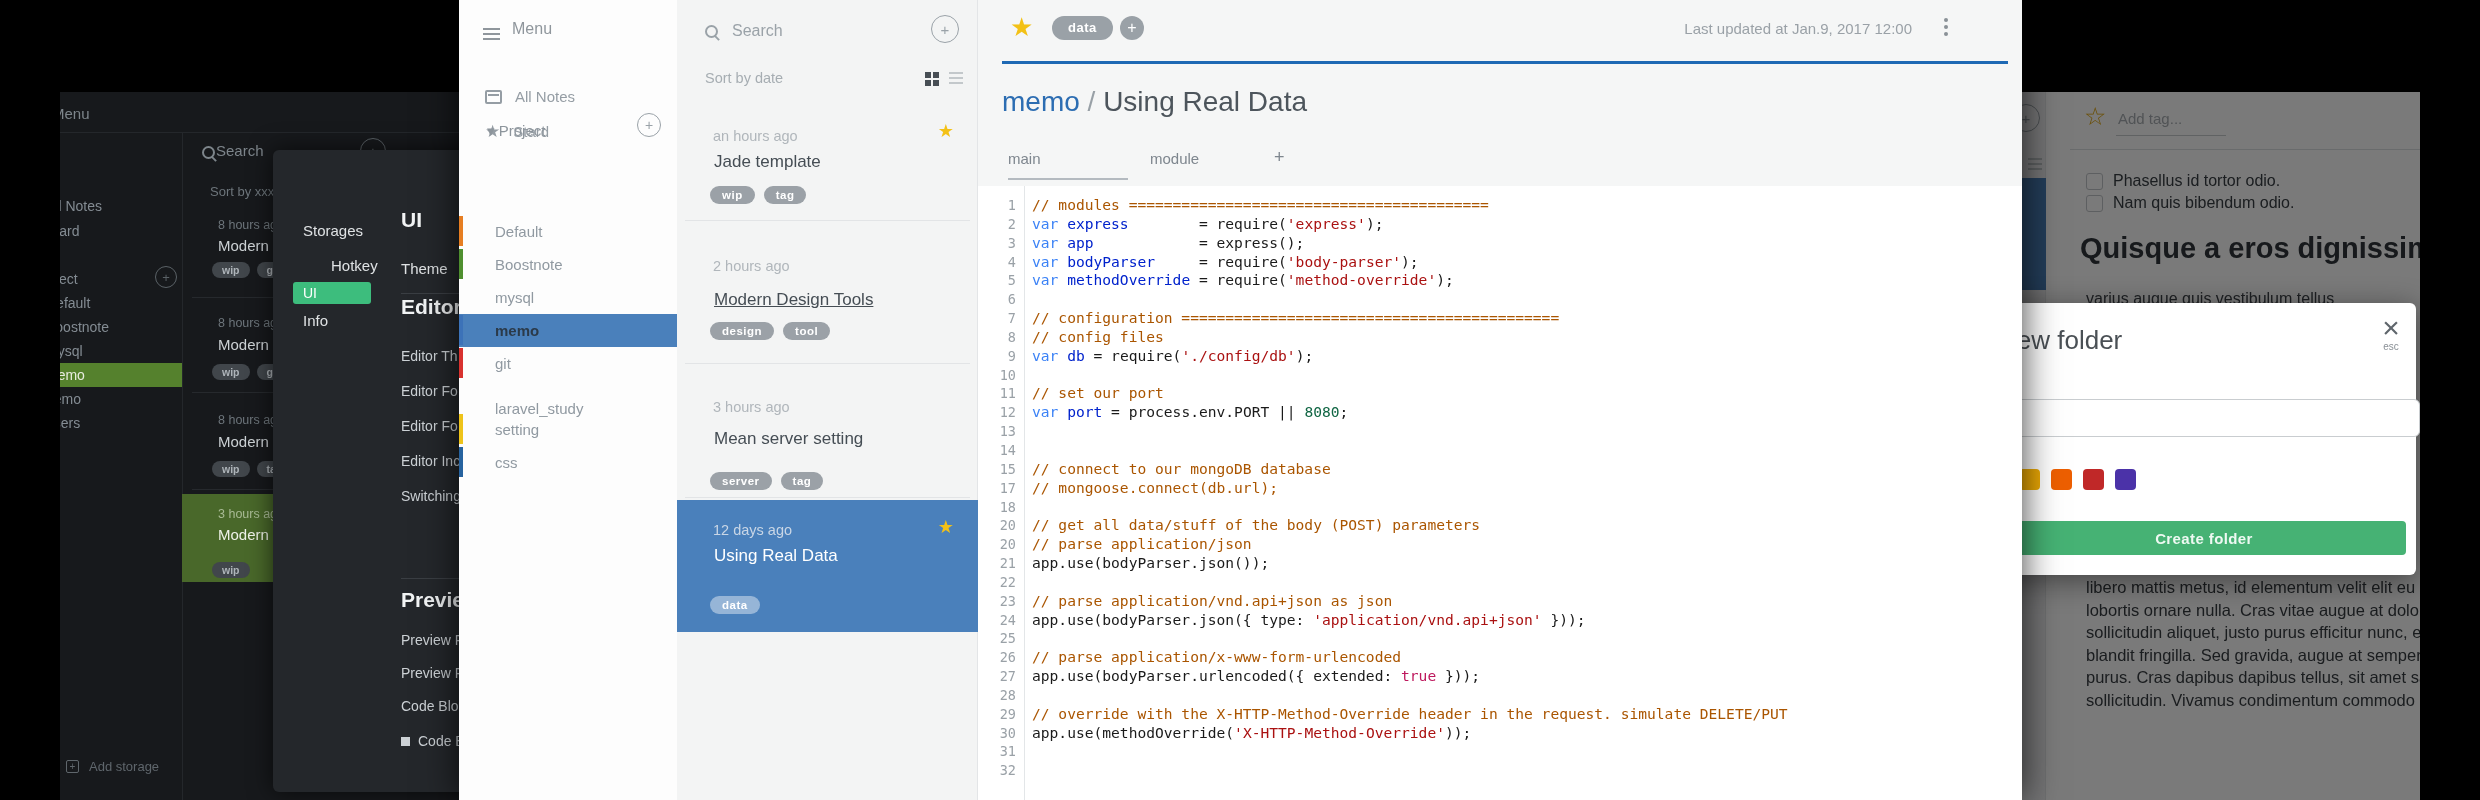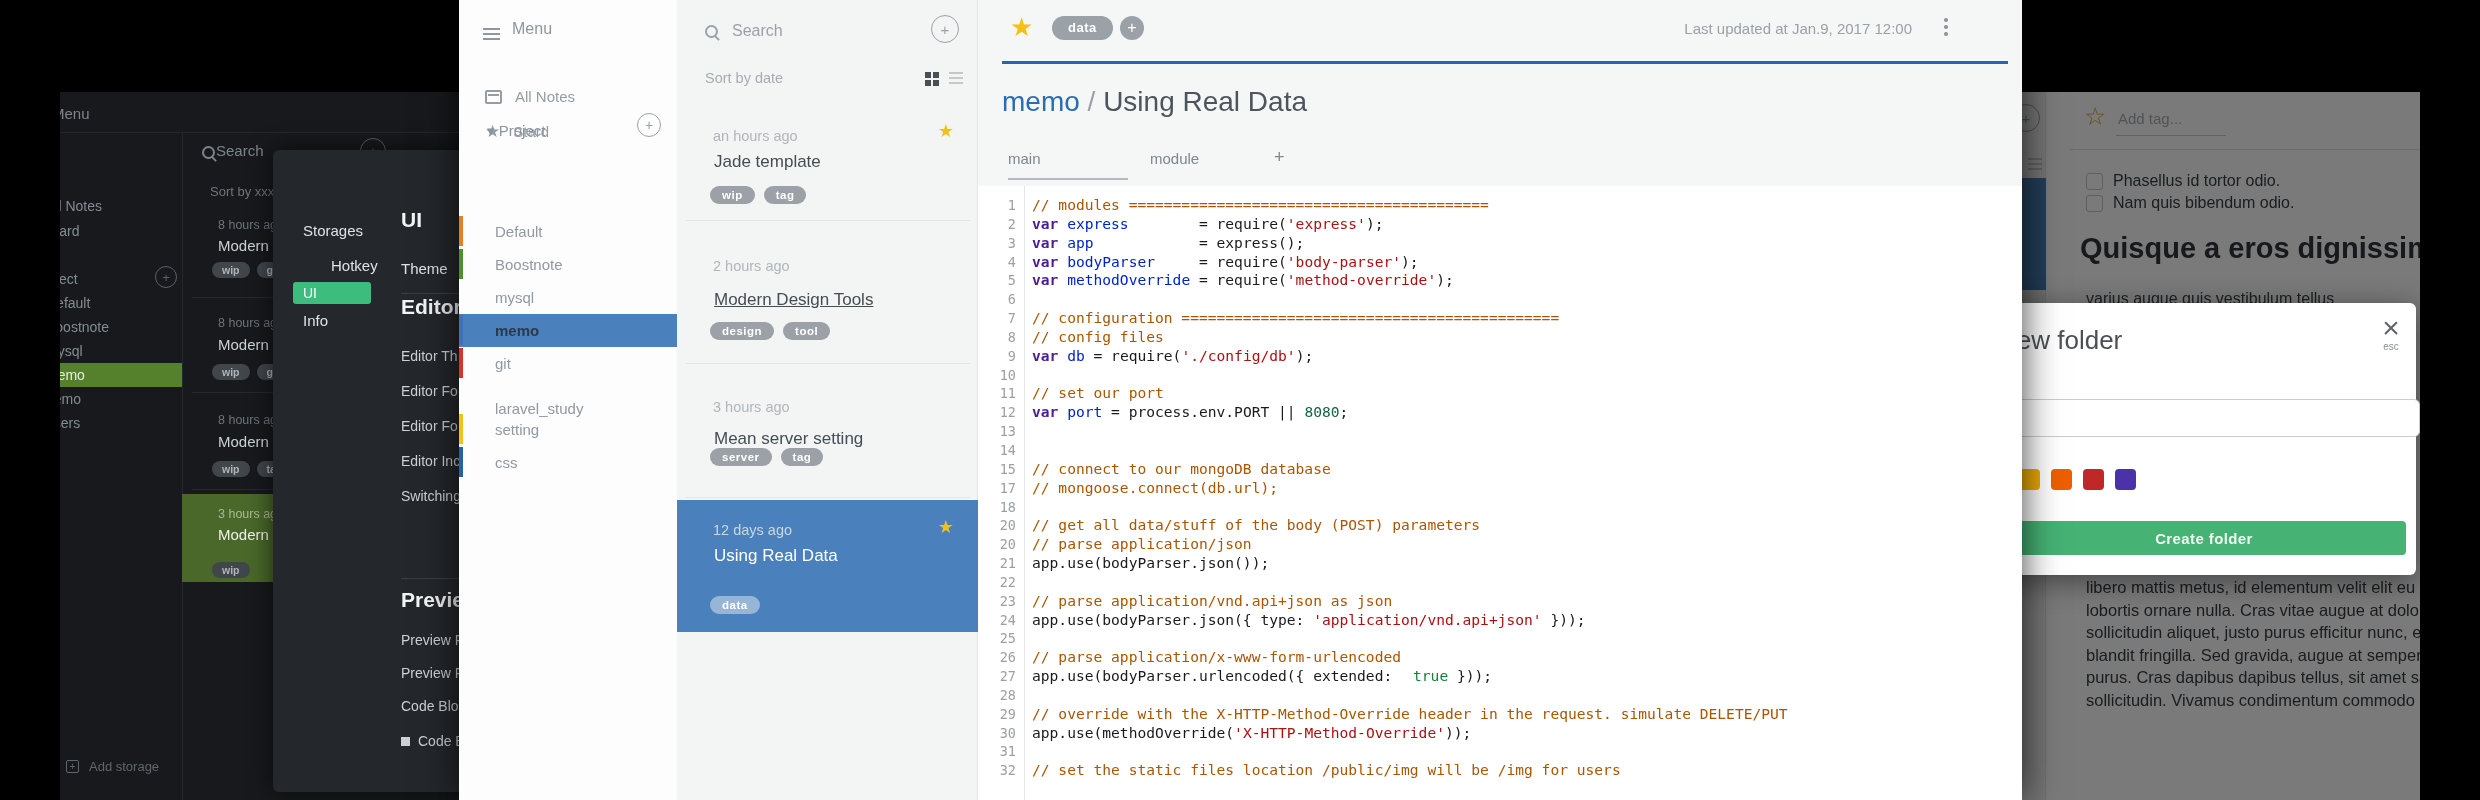--- a/index.html
+++ b/index.html
@@ -89,22 +89,22 @@
   #ed-title .ttl{color:#4d555c;}
   .ed-tab{position:absolute;top:150px;height:28px;font-size:15px;color:#7e868e;}
   .ed-tab.active{border-bottom:2px solid #b4bac0;}
   
   #code{left:0;right:0;top:186px;bottom:0;background:#fff;font-family:"DejaVu Sans Mono",monospace;
     font-size:14.6px;line-height:18.85px;padding-top:10px;overflow:hidden;}
   #gutter-line{left:46px;top:186px;bottom:0;width:1px;background:#e3e6e8;}
   .cl{display:flex;white-space:pre;}
   .cl .ln{width:38px;text-align:right;padding-right:8px;color:#9aa1a7;font-size:13.5px;flex:none;}
   .cl .cd{padding-left:8px;color:#1a1a1a;}
-  .tk-c{color:#aa5500;}.tk-k{color:#4c1d95;font-weight:bold;}.tk-d{color:#0022cc;}.tk-s{color:#aa1111;}
-  .tk-n{color:#116644;}.tk-a{color:#15803d;margin-left:12px;}.tk-p{color:#1a1a1a;}
+  .tk-c{color:#aa5500;}.tk-k{color:#3b82f6;}.tk-d{color:#0022cc;}.tk-s{color:#aa1111;}
+  .tk-n{color:#116644;}.tk-a{color:#be185d;}.tk-p{color:#1a1a1a;}
   
   #win-right{left:1990px;top:92px;width:430px;height:708px;background:#fff;z-index:2;overflow:hidden;}
   #rw-strip{left:0;top:0;width:56px;height:708px;background:#f2f3f4;border-right:1px solid #e6e8ea;box-sizing:border-box;}
   #rw-strip-plus{left:22px;top:12px;width:26px;height:26px;color:#9aa2a8;}
   #rw-strip-list{left:38px;top:66px;}
   #rw-strip-sel{left:0;top:86px;width:56px;height:112px;background:#4a80bb;}
   #rw-star{left:94px;top:10px;font-size:25px;color:#dfa60e;}
   #rw-addtag{left:128px;top:18px;font-size:15px;color:#a9aeb3;}
   #rw-addtag-line{left:126px;top:43px;width:110px;height:1px;background:#c9cdd0;}
   #rw-hr{left:80px;right:0;top:57px;height:1px;background:#dcdfe1;}
@@ -369,21 +369,21 @@
             <div class="mw-meta" style="top: 24px;">2 hours ago</div>
             <div class="mw-title" style="top: 56px; text-decoration: underline;">Modern Design Tools</div>
             <div class="mw-tags" style="top: 88px;">
               <div class="mw-tag">design</div>
               <div class="mw-tag">tool</div>
             </div>
           </div>
           <div class="mw-card abs" style="top: 375px; height: 125px;">
             <div class="mw-meta" style="top: 24px;">3 hours ago</div>
             <div class="mw-title" style="top: 54px;">Mean server setting</div>
-            <div class="mw-tags" style="top: 73px;">
+            <div class="mw-tags" style="top: 97px;">
               <div class="mw-tag">server</div>
               <div class="mw-tag">tag</div>
             </div>
           </div>
           <div class="mw-card abs sel-bg" style="top: 500px; height: 132px; background: rgb(74, 128, 187);">
             <div class="mw-meta" style="top: 22px;">12 days ago</div>
             <div class="mw-star">★</div>
             <div class="mw-title" style="top: 46px;">Using Real Data</div>
             <div class="mw-tags" style="top: 96px;">
               <div class="mw-tag">data</div>
@@ -434,19 +434,19 @@
           <div class="cl"><span class="ln">22</span><span class="cd">&nbsp;</span></div>
           <div class="cl"><span class="ln">23</span><span class="cd"><span class="tk-c">// parse application/vnd.api+json as json</span></span></div>
           <div class="cl"><span class="ln">24</span><span class="cd"><span class="tk-p">app.use(bodyParser.json({ type: </span><span class="tk-s">'application/vnd.api+json'</span><span class="tk-p"> }));</span></span></div>
           <div class="cl"><span class="ln">25</span><span class="cd">&nbsp;</span></div>
           <div class="cl"><span class="ln">26</span><span class="cd"><span class="tk-c">// parse application/x-www-form-urlencoded</span></span></div>
           <div class="cl"><span class="ln">27</span><span class="cd"><span class="tk-p">app.use(bodyParser.urlencoded({ extended: </span><span class="tk-a">true</span><span class="tk-p"> }));</span></span></div>
           <div class="cl"><span class="ln">28</span><span class="cd">&nbsp;</span></div>
           <div class="cl"><span class="ln">29</span><span class="cd"><span class="tk-c">// override with the X-HTTP-Method-Override header in the request. simulate DELETE/PUT</span></span></div>
           <div class="cl"><span class="ln">30</span><span class="cd"><span class="tk-p">app.use(methodOverride(</span><span class="tk-s">'X-HTTP-Method-Override'</span><span class="tk-p">));</span></span></div>
           <div class="cl"><span class="ln">31</span><span class="cd">&nbsp;</span></div>
-          <div class="cl"><span class="ln">32</span><span class="cd"><span class="tk-c">// set the static files location /public/img will be /img for users</span></span></div>
+          <div class="cl"><span class="ln">32</span></div>
         </div>
       <div id="gutter-line" class="abs"></div>
     </div>
   </div>
 
 </div>
 
 </body></html>

